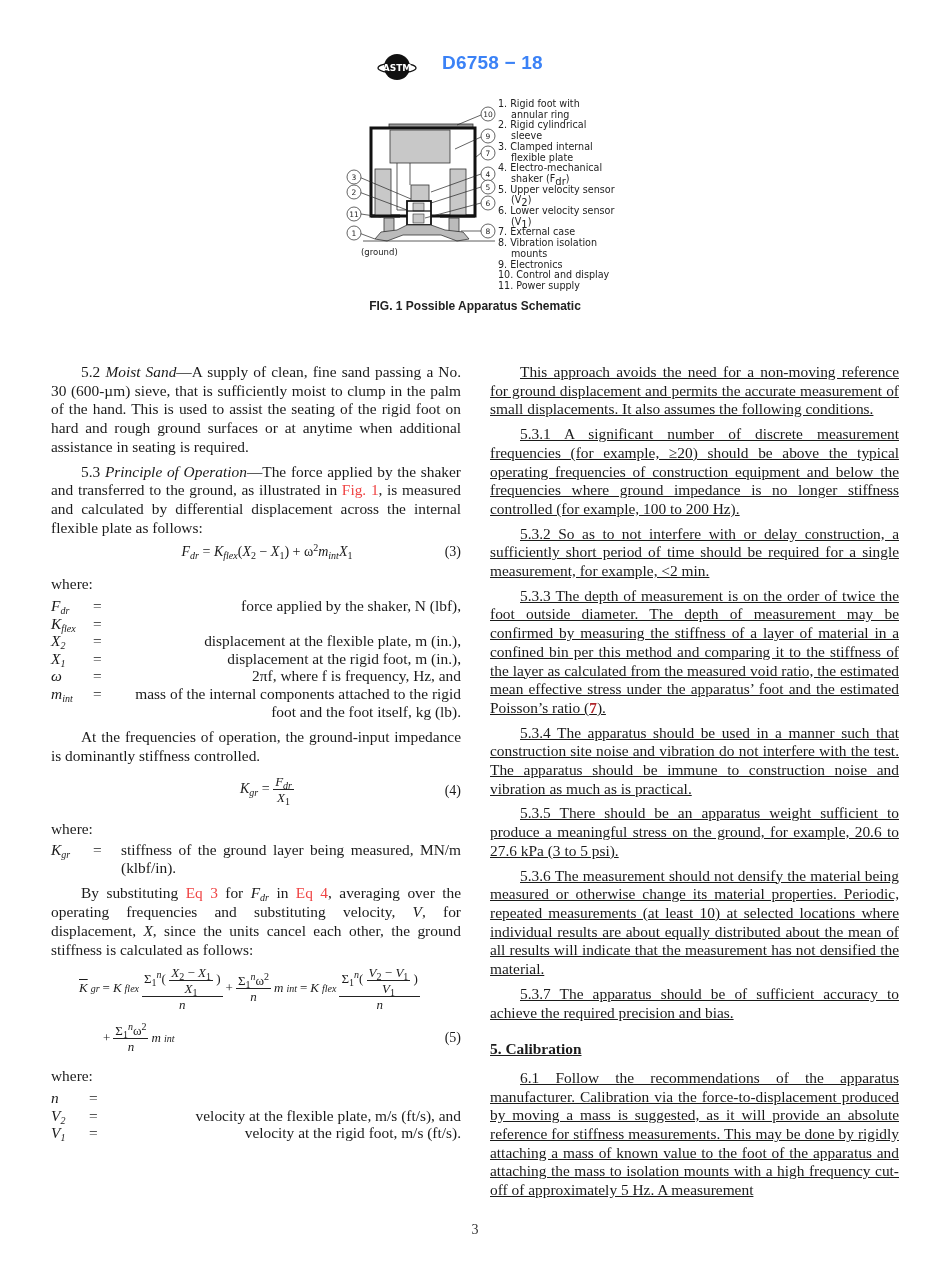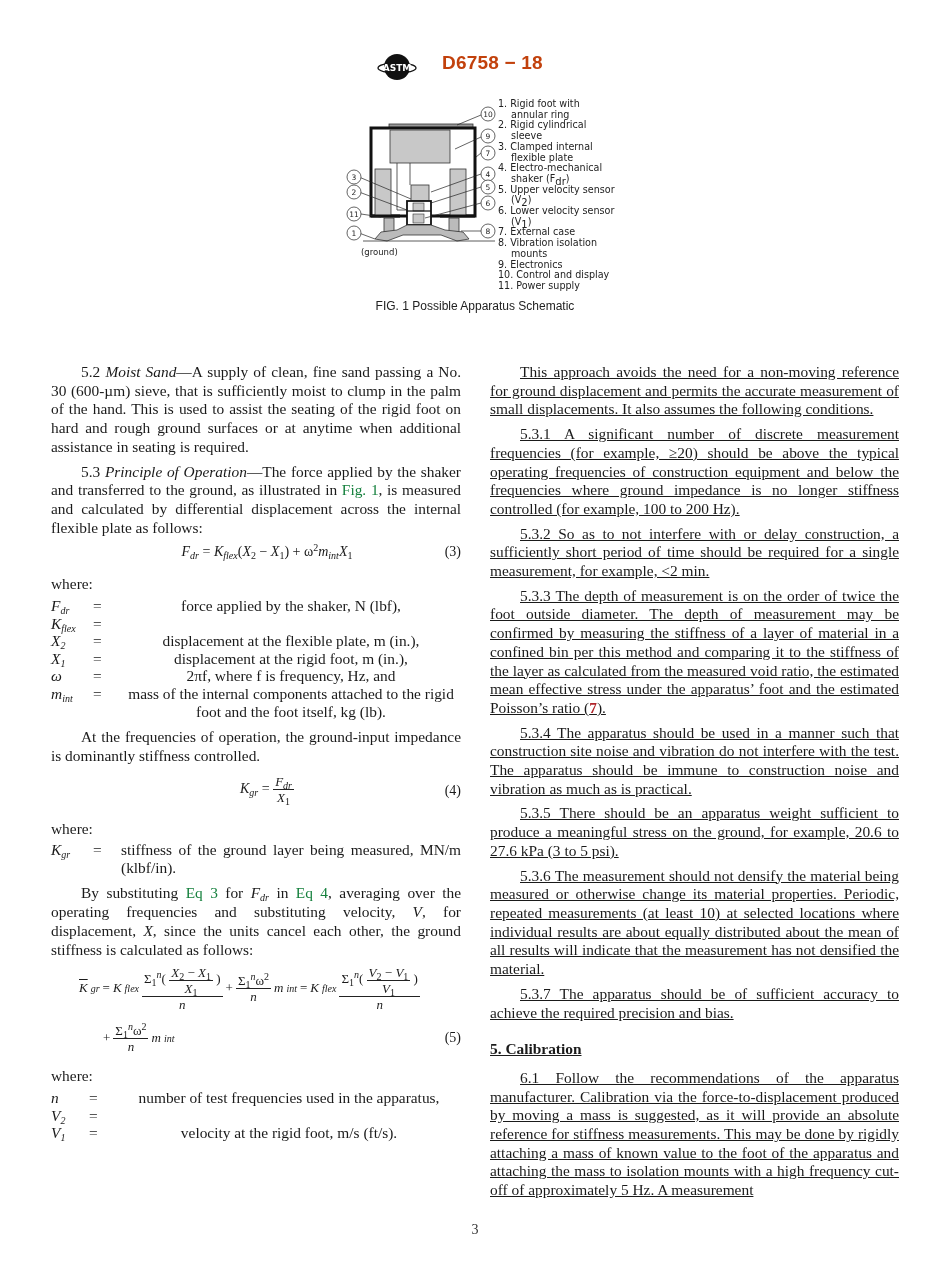--- a/index.html
+++ b/index.html
@@ -1,43 +1,43 @@
 <!DOCTYPE html>
 <html><head>
 <meta charset="utf-8">
 <style>
   html, body { margin: 0; padding: 0; background: #ffffff; }
   body { width: 950px; height: 1272px; position: relative; overflow: hidden;
          font-family: "Liberation Serif", "DejaVu Serif", serif; color: #1a1a1a; }
   .abs { position: absolute; }
   .header { left: 0; top: 52px; width: 920px; height: 34px; display: flex; justify-content: center; align-items: flex-start; gap: 25px; }
   .logo { width: 40px; height: 30px; }
-  .doc-id { font-family: "Liberation Sans", "DejaVu Sans", sans-serif; font-weight: bold; font-size: 19px; color: #c2410c; letter-spacing: 0.2px; }
+  .doc-id { font-family: "Liberation Sans", "DejaVu Sans", sans-serif; font-weight: bold; font-size: 19px; color: #3b82f6; letter-spacing: 0.2px; }
   .figure { left: 345px; top: 97px; width: 270px; height: 198px; }
   .fig-legend { left: 498px; top: 99px; font-family: "DejaVu Sans", sans-serif; font-size: 9.6px; line-height: 10.7px; color: #222; }
   .fig-legend div { white-space: nowrap; }
   .fig-legend .ind { padding-left: 13px; }
-  .fig-caption { left: 0; top: 299px; width: 950px; text-align: center; font-family: "Liberation Sans", "DejaVu Sans", sans-serif; font-weight: normal; font-size: 12px; color: #222; }
+  .fig-caption { left: 0; top: 299px; width: 950px; text-align: center; font-family: "Liberation Sans", "DejaVu Sans", sans-serif; font-weight: bold; font-size: 12px; color: #222; }
   .col { position: absolute; font-size: 15.4px; line-height: 18.7px; text-align: justify; }
   .col p { margin: 0 0 6px 0; text-indent: 0; }
   .col p.ind { text-indent: 30px; }
   .left { left: 51px; top: 363px; width: 410px; }
   .right { left: 490px; top: 363px; width: 409px; text-decoration: underline; }
-  .link { color: #15803d; }
+  .link { color: #ef4444; }
   .link-b { color: #b0232a; font-weight: bold; }
   i { font-style: italic; }
   .eq { position: relative; height: 24px; margin: 2px 0 8px 0; }
   .eq .body { position: absolute; left: 11px; width: 100%; text-align: center; font-size: 14px; }
   .eq .num { position: absolute; right: 0; top: 0; font-size: 14px; }
   .where { margin: 2px 0 3px 0; }
   .defs { margin: 0 0 8px 0; }
   .def { display: flex; line-height: 17.6px; }
   .def .sym { width: 42px; font-style: italic; }
   .def .eqs { width: 28px; text-align: left; }
-  .def .txt { flex: 1; text-align: center; }
+  .def .txt { flex: 1; text-align: right; }
   sub { font-size: 10px; vertical-align: -3px; line-height: 0; }
   sup { font-size: 10px; vertical-align: 5px; line-height: 0; }
   .frac { display: inline-flex; flex-direction: column; align-items: center; vertical-align: middle; font-size: 13px; }
   .frac .n { border-bottom: 1px solid #222; padding: 0 2px; line-height: 15px; }
   .frac .d { padding: 0 2px; line-height: 15px; }
   .eq4 { height: 40px; }
   .eq5 { height: 92px; position: relative; font-size: 13px; margin: 6px 0 10px 0; }
   .eq5 .l1 { position: absolute; left: 28px; top: 0; white-space: nowrap; display: flex; align-items: center; gap: 3px; }
   .eq5 .l2 { position: absolute; left: 52px; top: 58px; white-space: nowrap; display: flex; align-items: center; gap: 3px; }
   .eq5 .num { position: absolute; right: 0; top: 64px; font-size: 14px; }
@@ -245,25 +245,25 @@
           <span class="d"><i>n</i></span>
         </span> <i>m</i><sub><i>int</i></sub></div>
     <div class="num">(5)</div>
   </div>
 
   <div class="where">where:</div>
   <div class="defs">
     <div class="def">
         <span class="sym" style="width:38px"><span>n</span></span>
         <span class="eqs">=</span>
-        <span class="txt">number of test frequencies used in the apparatus,</span>
       </div>
     <div class="def">
         <span class="sym" style="width:38px"><span>V</span><sub>2</sub></span>
         <span class="eqs">=</span>
+        <span class="txt">velocity at the flexible plate, m/s (ft/s), and</span>
       </div>
     <div class="def">
         <span class="sym" style="width:38px"><span>V</span><sub>1</sub></span>
         <span class="eqs">=</span>
         <span class="txt">velocity at the rigid foot, m/s (ft/s).</span>
       </div>
   </div>
 </div>
 
 <div class="col right">

